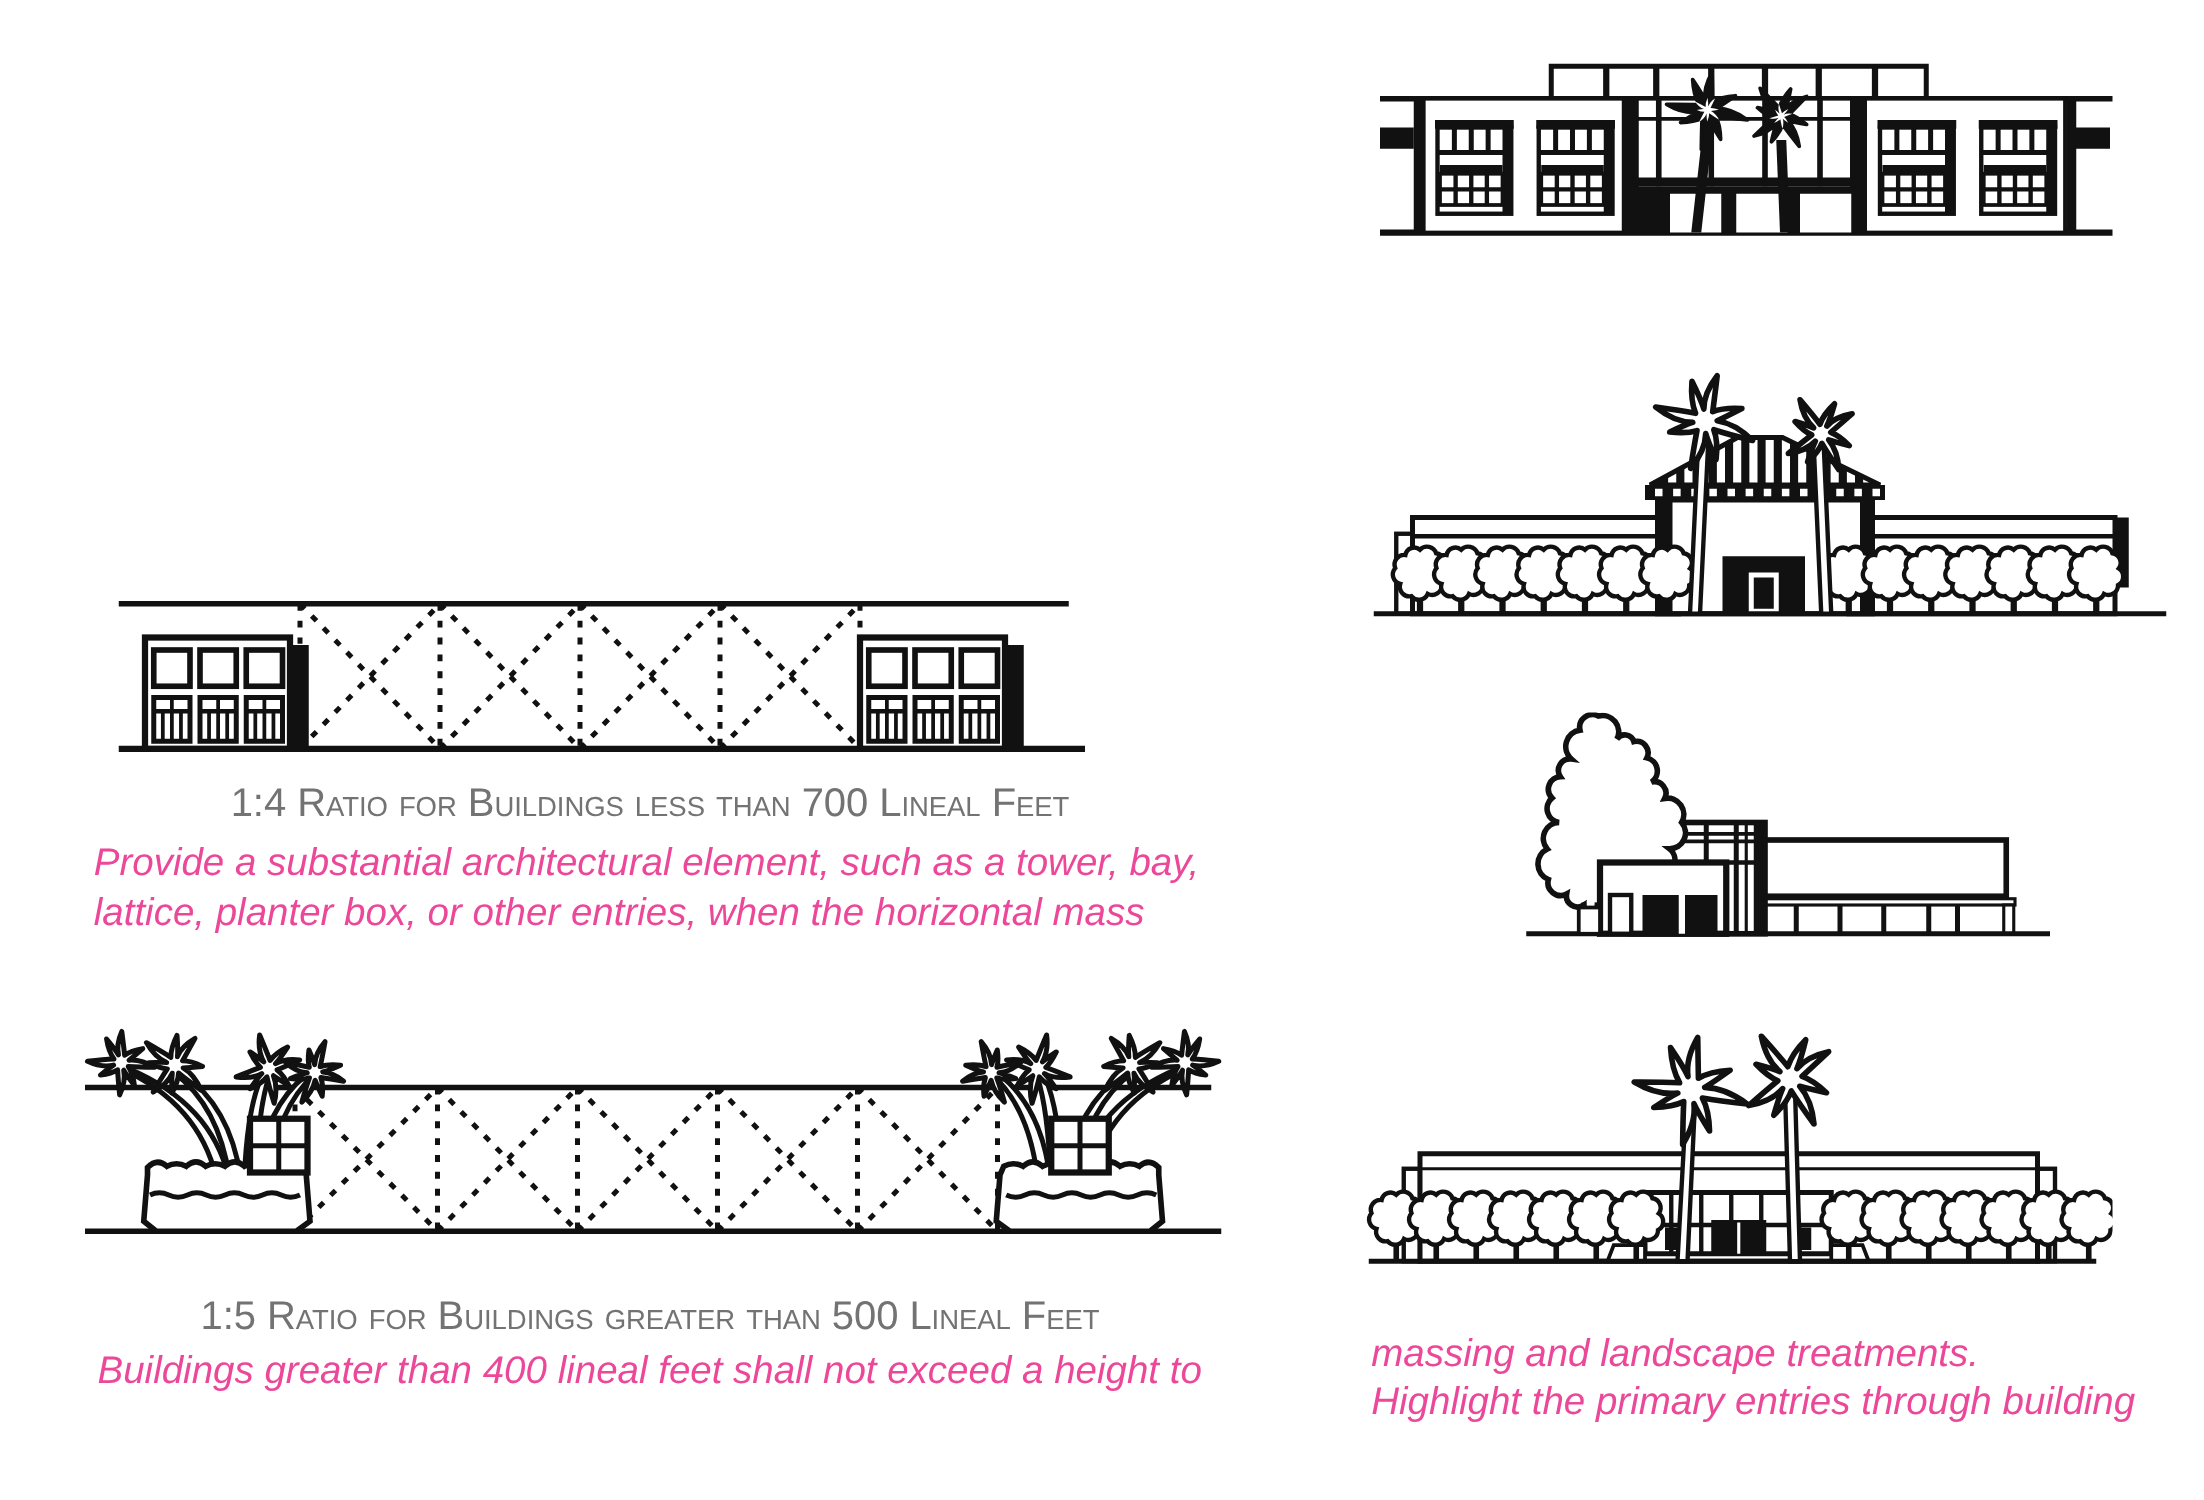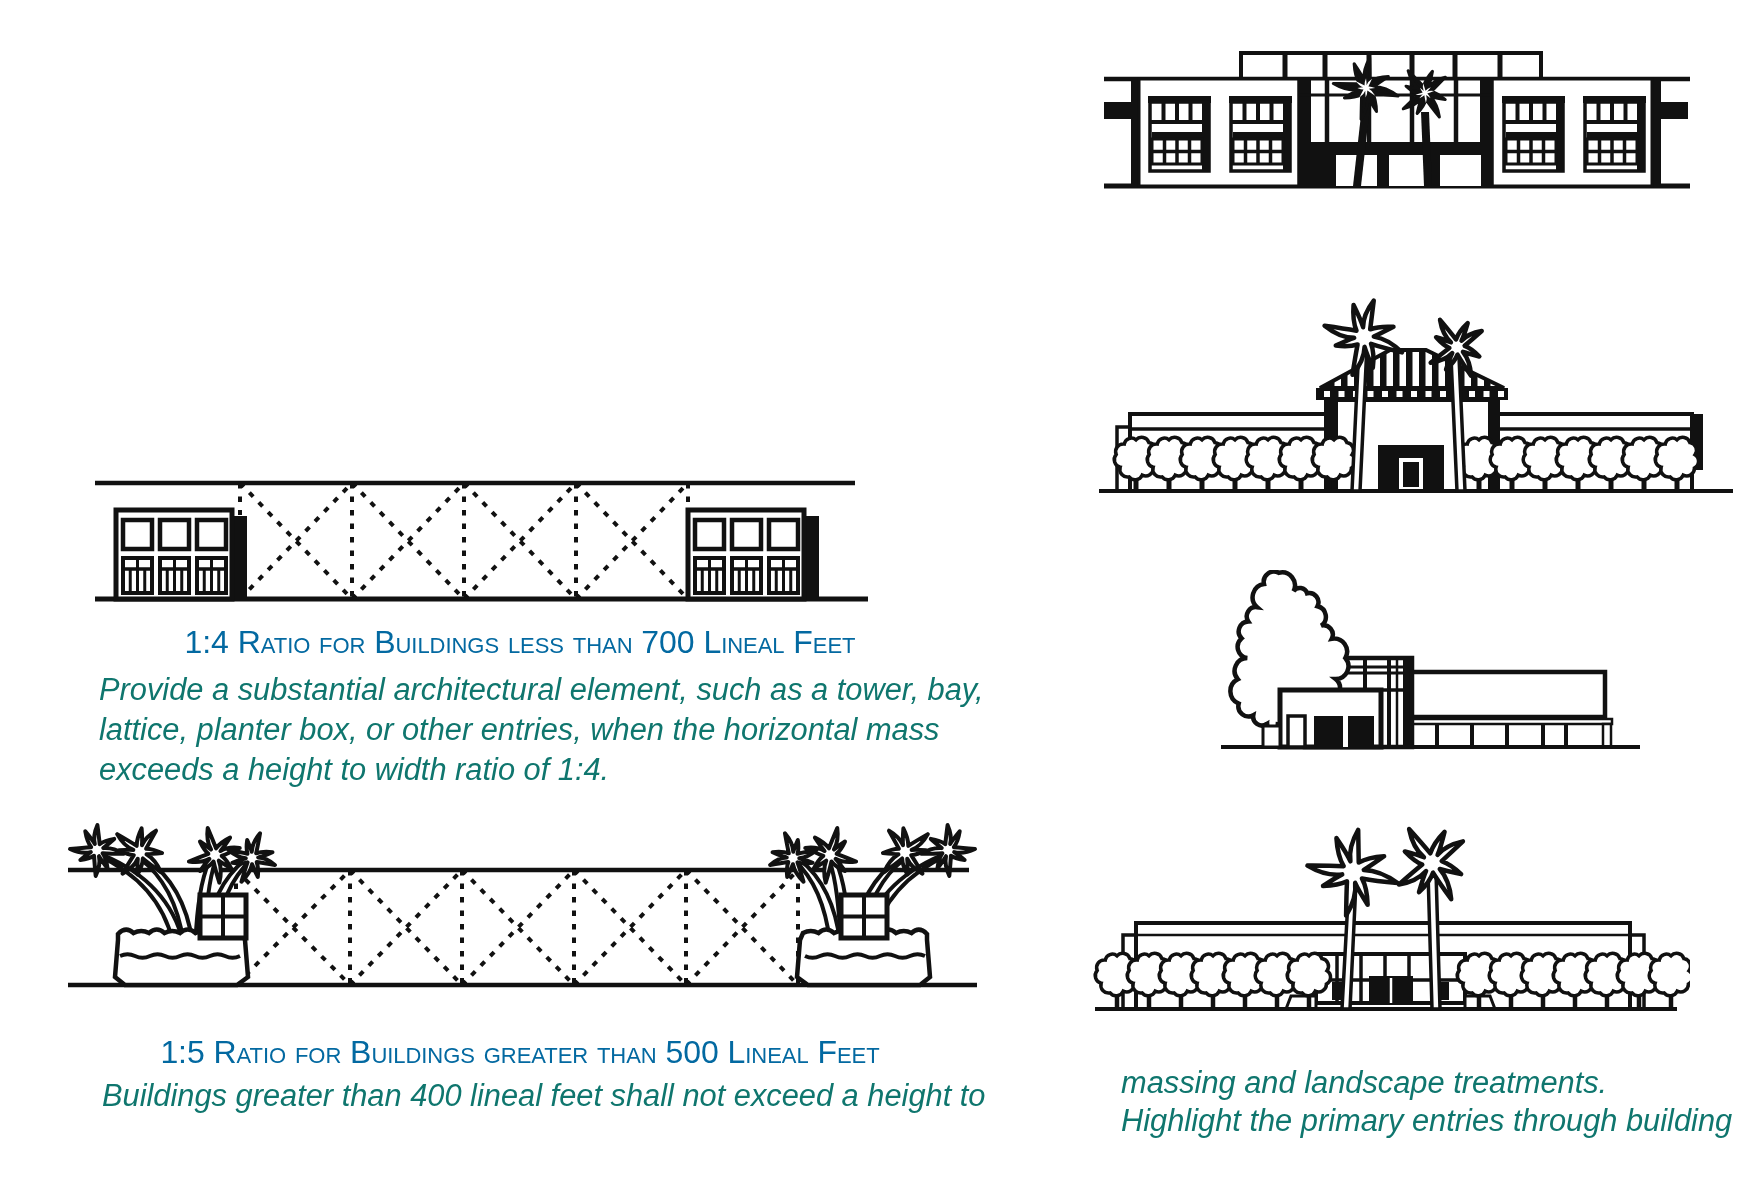--- a/index.html
+++ b/index.html
@@ -3,25 +3,25 @@
 <meta charset="utf-8">
 <style>
   html,body { margin:0; padding:0; background:#ffffff; }
   .page {
     position:relative; width:1763px; height:1200px; overflow:hidden;
     background:#ffffff; font-family:"Liberation Sans", sans-serif; color:#111111;
   }
   .fig { position:absolute; }
   .caption {
     position:absolute; font-variant:small-caps; font-size:32px; letter-spacing:-0.05px; line-height:36px;
-    text-align:center; white-space:nowrap; color:#0369a1;
+    text-align:center; white-space:nowrap; color:#737373;
   }
   .body-text {
     position:absolute; font-style:italic; font-size:30.8px; line-height:40px;
-    white-space:nowrap; color:#0f766e;margin-left:24px;
+    white-space:nowrap; color:#ec4899;
   }
 </style>
 </head>
 <body>
 
 <div class="page">
 
   <svg width="0" height="0" style="position:absolute" aria-hidden="true">
     <defs>
       <g id="endbldg">
@@ -157,21 +157,20 @@
 <line x1="10" y1="129" x2="783" y2="129" stroke="#111111" stroke-width="5"></line>
 <use href="#endbldg" x="0" y="0"></use>
 <use href="#endbldg" x="572" y="0"></use>
 </svg>
 
   <div class="caption" style="left:90px; top:624px; width:860px">1:4 Ratio for Buildings less than 700 Lineal Feet</div>
 
   <div class="body-text" style="left:75px; top:670px">
     <div>Provide a substantial architectural element, such as a tower, bay,</div>
     <div>lattice, planter box, or other entries, when the horizontal mass</div>
-    <div>exceeds a height to width ratio of 1:4.</div>
   </div>
 
   <svg class="fig" style="left:60px;top:810px" width="925" height="205" viewBox="0 0 925 205">
       <g>
         <line x1="176" y1="60" x2="290" y2="175" stroke="#111111" stroke-width="4.0" stroke-dasharray="5.5 8"></line>
 <line x1="176" y1="175" x2="290" y2="60" stroke="#111111" stroke-width="4.0" stroke-dasharray="5.5 8"></line>
 <line x1="290" y1="60" x2="402" y2="175" stroke="#111111" stroke-width="4.0" stroke-dasharray="5.5 8"></line>
 <line x1="290" y1="175" x2="402" y2="60" stroke="#111111" stroke-width="4.0" stroke-dasharray="5.5 8"></line>
 <line x1="402" y1="60" x2="514" y2="175" stroke="#111111" stroke-width="4.0" stroke-dasharray="5.5 8"></line>
 <line x1="402" y1="175" x2="514" y2="60" stroke="#111111" stroke-width="4.0" stroke-dasharray="5.5 8"></line>

